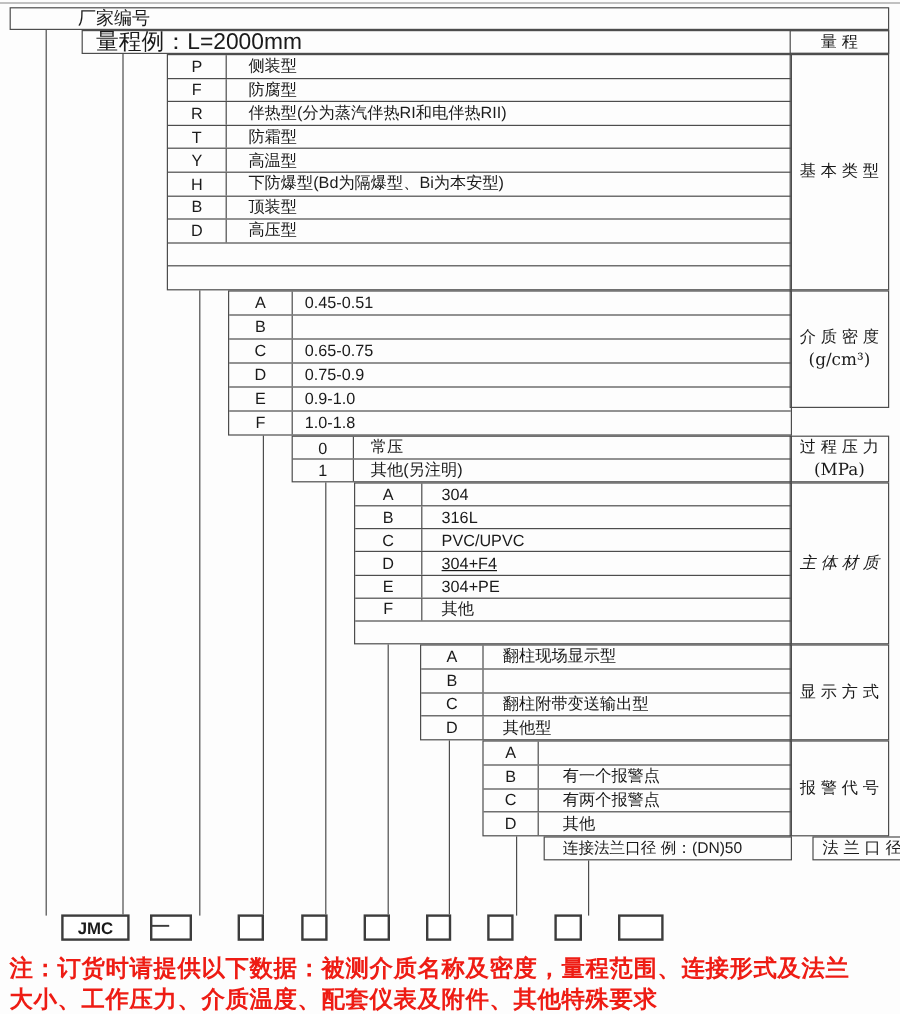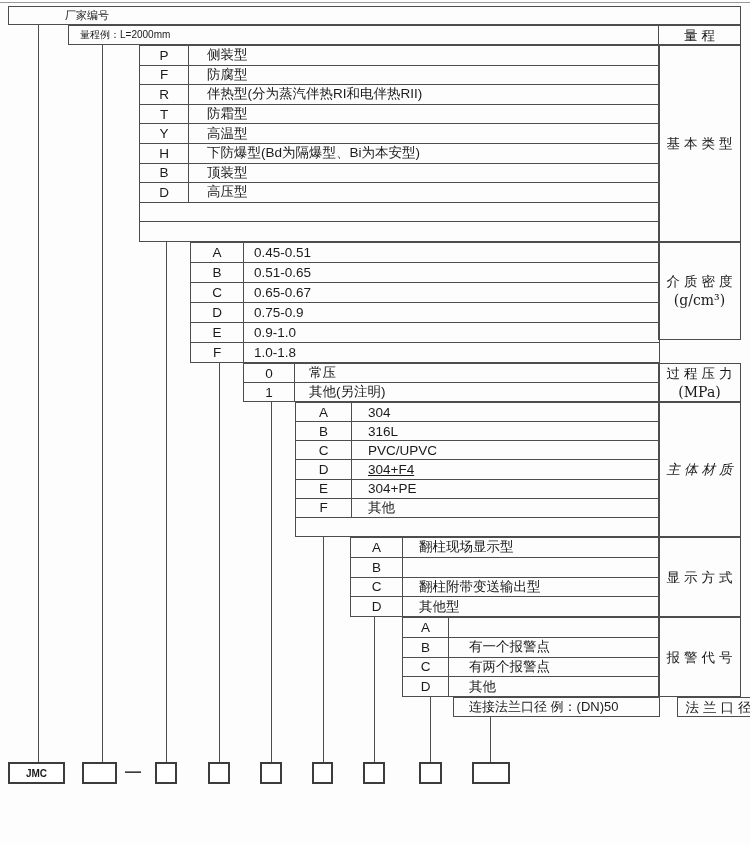--- a/index.html
+++ b/index.html
@@ -6,24 +6,24 @@
   *{ box-sizing:border-box; margin:0; padding:0; }
   html,body{ background:#ffffff; }
   body{ width:750px; height:845px; position:relative;
         font-family:"Liberation Sans","DejaVu Sans",sans-serif; color:#1a1a1a; }
   #canvas{ position:absolute; left:0; top:0; width:750px; height:845px; background:#fdfdfd; overflow:hidden; }
 
   .topline{ position:absolute; left:0; top:2px; width:750px; height:1px; background:#9a9a9a; }
 
   .mfr{ position:absolute; left:8px; top:6px; width:733px; height:19px;
         border:1px solid var(--line); display:flex; align-items:center;
-        padding-left:56px; font-size:11px; }
+        padding-left:56px; font-size:15px; }
   .range{ position:absolute; left:68px; top:25px; width:673px; height:20px;
         border:1px solid var(--line); display:flex; align-items:center;
-        padding-left:11px; font-size:10px; }
+        padding-left:11px; font-size:19px; }
   .flange{ position:absolute; left:453px; top:697px; width:207px; height:20px;
         border:1px solid var(--line); display:flex; align-items:center;
         padding-left:15px; font-size:13px; white-space:nowrap; }
 
   .sec{ position:absolute; border:1px solid var(--line); display:flex; flex-direction:column; }
   .sec .row{ flex:1; display:flex; align-items:stretch; border-bottom:1px solid var(--line); }
   .sec .row:last-child{ border-bottom:none; }
   .sec .code{ border-right:1px solid var(--line); display:flex; align-items:center;
         justify-content:center; font-size:13.5px; }
   .sec .desc{ flex:1; display:flex; align-items:center; font-size:13.5px; white-space:nowrap; }
@@ -31,21 +31,21 @@
   .lbl{ position:absolute; left:658px; width:83px; border:1px solid var(--line);
         display:flex; flex-direction:column; align-items:center; justify-content:center;
         font-family:"DejaVu Serif","Liberation Serif",serif; font-size:13.5px;
         letter-spacing:4px; text-indent:4px; line-height:19px; text-align:center; }
   .lbl .sub{ letter-spacing:0; text-indent:0; font-size:14px; }
 
   .conn{ position:absolute; width:1px; background:var(--line); }
 
   .bx{ position:absolute; top:762px; height:22px; border:2px solid var(--boxline);
        background:#ffffff; display:flex; align-items:center; justify-content:center;
-       font-weight:bold; font-size:10px; }
+       font-weight:bold; font-size:14px;margin-left:43px; }
   .sep{ position:absolute; left:119px; top:762px; width:28px; height:20px;
         display:flex; align-items:center; justify-content:center;
         font-weight:bold; font-size:16px; color:var(--boxline); }
 
   .note{ position:absolute; left:8px; top:794px; width:740px; color:var(--red);
          font-weight:bold; font-size:19.5px; line-height:26px; letter-spacing:0.5px;
          white-space:nowrap; }
 </style>
 </head>
 <body>
@@ -98,25 +98,24 @@
         <div class="row"></div>
         <div class="row"></div>
       </div>
       <div class="sec" style="left: 190px; top: 242px; width: 470px; height: 121px;">
         <div class="row">
           <span class="code" style="width: 53px;">A</span>
           <span class="desc" style="padding-left: 10px;">0.45-0.51</span>
         </div>
         <div class="row">
           <span class="code" style="width: 53px;">B</span>
-          <span class="desc" style="padding-left: 10px;">0.51-0.65</span>
         </div>
         <div class="row">
           <span class="code" style="width: 53px;">C</span>
-          <span class="desc" style="padding-left: 10px;">0.65-0.67</span>
+          <span class="desc" style="padding-left: 10px;">0.65-0.75</span>
         </div>
         <div class="row">
           <span class="code" style="width: 53px;">D</span>
           <span class="desc" style="padding-left: 10px;">0.75-0.9</span>
         </div>
         <div class="row">
           <span class="code" style="width: 53px;">E</span>
           <span class="desc" style="padding-left: 10px;">0.9-1.0</span>
         </div>
         <div class="row">
@@ -248,13 +247,17 @@
       <div class="bx" style="left: 155px; width: 22px;"></div>
       <div class="bx" style="left: 208px; width: 22px;"></div>
       <div class="bx" style="left: 260px; width: 22px;"></div>
       <div class="bx" style="left: 312px; width: 21px;"></div>
       <div class="bx" style="left: 363px; width: 22px;"></div>
       <div class="bx" style="left: 419px; width: 23px;"></div>
       <div class="bx" style="left: 472px; width: 38px;"></div>
       <div class="sep">—</div>
     </div>
 
+  <div class="note">
+    <div>注：订货时请提供以下数据：被测介质名称及密度，量程范围、连接形式及法兰</div>
+    <div>大小、工作压力、介质温度、配套仪表及附件、其他特殊要求</div>
+  </div>
 </div>
 
 </body></html>

